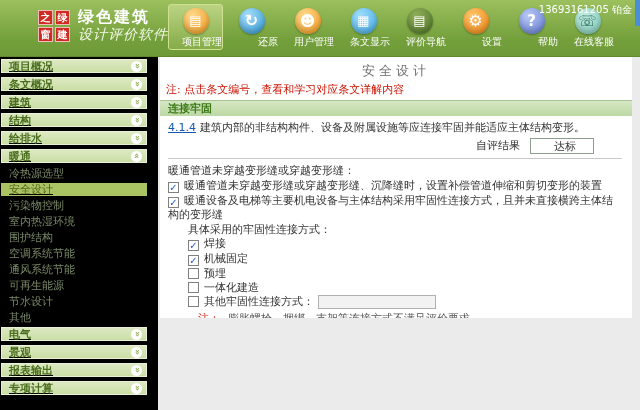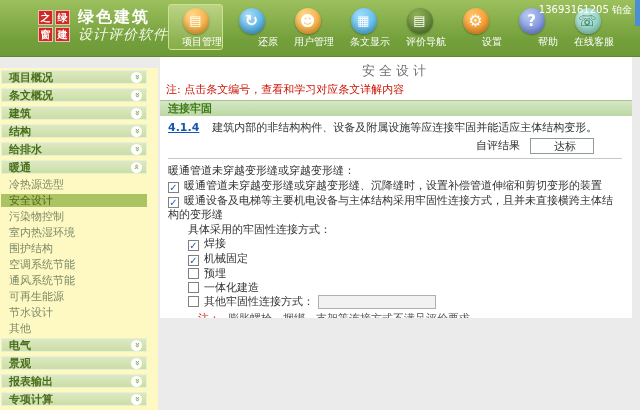--- a/index.html
+++ b/index.html
@@ -40,22 +40,22 @@
   [data-name="nav-icon"]{background:radial-gradient(circle at 35% 28%,#8fae58,#4e7428);}
   [data-name="nav-icon"]::before{content:"▤";}
   [data-name="gear-icon"]{background:radial-gradient(circle at 35% 28%,#ffc46a,#ee8512);}
   [data-name="gear-icon"]::before{content:"⚙";font-size:16px;}
   [data-name="help-icon"]{background:radial-gradient(circle at 35% 28%,#b9c8f2,#5f7ad6);}
   [data-name="help-icon"]::before{content:"?";font-weight:bold;font-size:15px;}
   [data-name="service-icon"]{background:radial-gradient(circle at 35% 28%,#c2ece0,#7cc9b7);color:#2c6b5c;}
   [data-name="service-icon"]::before{content:"☏";font-size:15px;}
 
   
-  .sidebar { position:absolute; left:0; top:68px; bottom:0; width:158px;
-    background:#fef9c3; padding-top:2px; overflow:hidden; }
+  .sidebar { position:absolute; left:0; top:57px; bottom:0; width:158px;
+    background:#000000; padding-top:2px; overflow:hidden;text-decoration:underline; }
   .side-item { cursor:pointer; position:relative; white-space:nowrap; }
   .side-item.header { height:14px; line-height:14px; margin:0 11px 4px 1px; padding-left:7px;
     background:linear-gradient(#dde9c2,#cadea6); border:1px solid #e8f0d6;
     color:#4a6e1e; font-weight:bold; }
   .side-item.header .chev { display:inline-block; position:absolute; right:4px; top:1px;
     width:11px; height:11px; border-radius:50%; background:#fff; color:#8fae58;
     text-align:center; line-height:10px; font-size:9px; font-weight:bold; }
   .chev::before { content:"«"; display:inline-block; transform:rotate(-90deg); }
   .side-item.expanded .chev::before { transform:rotate(90deg); }
   .side-item.sub { height:13px; line-height:13px; margin:0 11px 3px 1px; padding-left:8px;
@@ -66,21 +66,21 @@
   .main { position:absolute; left:158px; top:57px; right:0; bottom:0; background:#ebebeb; }
   .panel { position:absolute; left:2px; top:0; width:472px; height:261px; background:#fff;
     overflow:hidden; }
   .page-title { text-align:center; color:#707070; font-size:13px; font-weight:normal;
     letter-spacing:4px; margin-top:5px; }
   .red-note { color:#cc1100; margin:2px 0 3px 6px; }
   .section-bar { height:16px; line-height:15px; padding-left:8px; font-weight:bold; color:#3c7a16;
     background:linear-gradient(#d5e7c4,#bcd8a4); border-top:1px solid #a9c494; }
   .panel-body { padding:5px 10px 0 8px; color:#333; }
   .clause-row { margin-bottom:3px; line-height:14px; }
-  .clause-no { color:#1558b0; text-decoration:underline; font-weight:bold; margin-right:13px; cursor:pointer; }
+  .clause-no { color:#1558b0; text-decoration:underline; font-weight:normal; margin-right:4px; cursor:pointer; }
   .selfeval-row { text-align:right; margin:1px 28px 3px 0; }
   .selfeval-box { display:inline-block; width:64px; height:16px; line-height:15px;
     border:1px solid #8e9e8e; background:#fff; margin-left:10px; padding-left:23px;
     text-align:left; vertical-align:middle; cursor:pointer; }
   hr.div { border:none; border-top:1px solid #c8c8c8; margin:4px 0 5px; }
   .group-title { margin:1px 0 2px; line-height:13px; }
   .cb-row { margin:1px 0; line-height:13px; }
   .cb { display:inline-block; width:11px; height:11px; border:1px solid #808080; background:#fff;
     margin-right:5px; vertical-align:-2px; text-align:center; line-height:9px; font-size:10px;
     color:#1f5fc0; cursor:pointer; }

